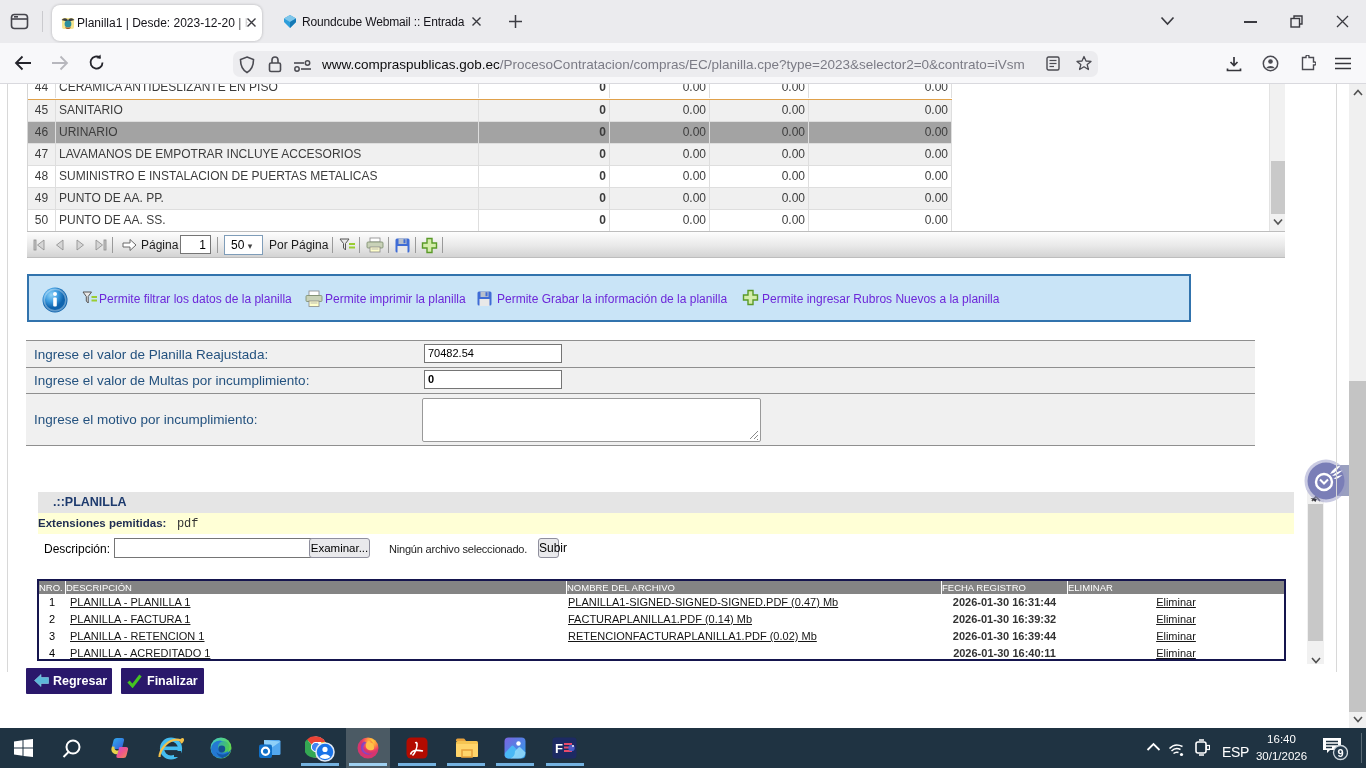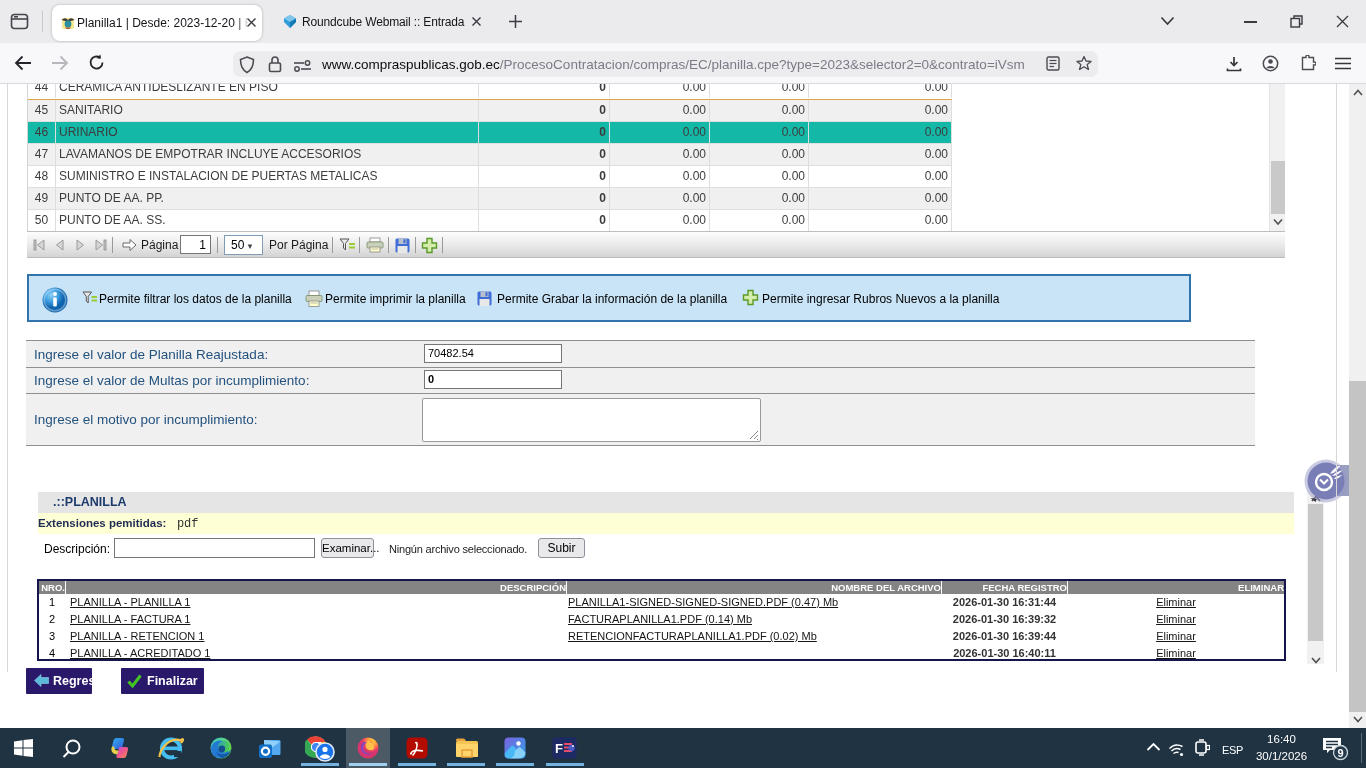--- a/index.html
+++ b/index.html
@@ -31,33 +31,33 @@
 .c5{left:781px;width:143px;text-align:right;padding-right:3px;}
 
 #gscroll{position:absolute;left:1269px;top:0;width:16px;height:147px;background:#f1f1f1;border-left:1px solid #e3e3e3;}
 #gscroll .thumb{position:absolute;left:1px;top:77px;width:14px;height:53px;background:#c9c9c9;}
 
 #pager{position:absolute;left:27px;top:147px;width:1258px;height:27px;background:linear-gradient(#fdfdfd,#e9e9e9 55%,#d3d3d3);border:1px solid #bdbdbd;border-left:none;border-right:none;}
 #pager .sep{position:absolute;top:5px;width:1px;height:16px;background:#9a9a9a;}
 #pager .ptxt{position:absolute;top:6px;font-size:12px;color:#1c1c1c;}
 
 #infobox{position:absolute;left:27px;top:190px;width:1164px;height:48px;background:#c9e4f7;border:2px solid #3173ad;}
-#infobox .t{position:absolute;top:16px;font-size:12px;color:#000000;white-space:nowrap;}
+#infobox .t{position:absolute;top:16px;font-size:12px;color:#6d28d9;white-space:nowrap;}
 
 #form1{position:absolute;left:26px;top:256px;width:1229px;height:106px;background:#f0f0f0;border-top:1px solid #8f8f8f;border-bottom:1px solid #8f8f8f;}
 #form1 .rb{position:absolute;left:0;width:1229px;height:1px;background:#8f8f8f;}
 #form1 .lbl{position:absolute;left:8px;font-size:13.5px;color:#24527f;}
 .inp{position:absolute;background:#fff;border:1px solid #757575;font-size:11px;color:#000;padding-left:3px;line-height:17px;}
 
 #plabar{position:absolute;left:38px;top:408px;width:1256px;height:21px;background:#e5e5e5;font-size:12.5px;font-weight:bold;color:#1d3a6d;line-height:21px;}
 #yellowbar{position:absolute;left:38px;top:429px;width:1256px;height:21px;background:#ffffd6;font-size:12.5px;line-height:21px;}
 .btn{position:absolute;background:#e9e9ec;border:1px solid #8f8f9d;border-radius:3px;font-size:12px;color:#000;text-align:center;}
 
 #ftable{position:absolute;left:37px;top:495px;width:1249px;height:82px;border:2px solid #15154e;background:#fff;}
-#ftable .hc{position:absolute;top:0;height:13px;background:#848484;color:#fff;font-size:9.5px;font-weight:bold;text-align:right;line-height:13px;}
+#ftable .hc{position:absolute;top:0;height:13px;background:#848484;color:#fff;font-size:9.5px;font-weight:normal;text-align:left;line-height:13px;}
 #ftable .cell{position:absolute;height:17px;font-size:11px;line-height:17px;white-space:nowrap;}
 #ftable a{color:#161616;text-decoration:underline;}
 .fdate{color:#333;font-weight:bold;text-align:center;}
 
 .navybtn{position:absolute;top:584px;height:26px;background:#2a186b;border-radius:1px;color:#fff;font-weight:bold;font-size:12.5px;line-height:26px;}
 #copybar{position:absolute;left:7px;top:612px;width:1330px;height:20px;background:#2a186b;color:#fff;font-weight:bold;font-size:12.3px;text-align:center;line-height:20px;}
 
 #taskbar{position:absolute;left:0;top:728px;width:1366px;height:40px;background:#1f3342;}
 #taskbar .ul{position:absolute;top:35px;height:3px;background:#74b2e0;}
 .tray{position:absolute;color:#fff;font-size:13px;}
@@ -186,21 +186,21 @@
         <div class="c c5">0.00</div>
       </div>
       <div class="grow" style="top:16px;height:22px;background:#f0f0f0;border-bottom:1px solid #dedede">
         <div class="c cnum">45</div>
         <div class="c cdesc">SANITARIO</div>
         <div class="c cq">0</div>
         <div class="c c3">0.00</div>
         <div class="c c4">0.00</div>
         <div class="c c5">0.00</div>
       </div>
-      <div class="grow" style="top:38px;height:22px;background:#14b8a6;border-bottom:1px solid #dedede">
+      <div class="grow" style="top:38px;height:22px;background:#a3a3a3;border-bottom:1px solid #dedede">
         <div class="c cnum">46</div>
         <div class="c cdesc">URINARIO</div>
         <div class="c cq">0</div>
         <div class="c c3">0.00</div>
         <div class="c c4">0.00</div>
         <div class="c c5">0.00</div>
       </div>
       <div class="grow" style="top:60px;height:22px;background:#f0f0f0;border-bottom:1px solid #dedede">
         <div class="c cnum">47</div>
         <div class="c cdesc">LAVAMANOS DE EMPOTRAR INCLUYE ACCESORIOS</div>
@@ -337,23 +337,23 @@
     <div class="inp" style="left:398px;top:29px;width:138px;height:19px;font-weight:bold">0</div>
     <div class="inp" style="left:396px;top:57px;width:339px;height:44px;border-color:#999;border-radius:2px"></div>
     <svg class="abs" style="left:722px;top:88px" width="11" height="11" viewBox="0 0 11 11">
         <path d="M10 2 L2 10 M10 6 L6 10 M10 10 L9 11" stroke="#8a8a8a" stroke-width="1"></path>
       </svg>
   </div>
   <div id="yellowbar"><b style="color:#1f2d52;font-size:11.5px">Extensiones pemitidas:</b>&nbsp;&nbsp;&nbsp;<span style="font-family:'Liberation Mono',monospace;font-size:12px;color:#333">pdf</span></div>
   <div id="plabar"><span style="margin-left:15px">.::PLANILLA</span></div>
   <div class="abs" style="left:44px;top:458px;font-size:12px;color:#000">Descripción:</div>
   <div class="inp" style="left:114px;top:454px;width:201px;height:20px"></div>
-  <div class="btn" style="left:321px;top:454px;width:53px;height:20px;line-height:18px;font-size:11.5px">Examinar...</div>
+  <div class="btn" style="left:309px;top:454px;width:61px;height:20px;line-height:18px;font-size:11.5px">Examinar...</div>
   <div class="abs" style="left:389px;top:459px;font-size:11px;letter-spacing:-0.2px;color:#1c1c1c">Ningún archivo seleccionado.</div>
-  <div class="btn" style="left:538px;top:454px;width:47px;height:20px;line-height:18px">Subir</div>
+  <div class="btn" style="left:538px;top:454px;width:21px;height:20px;line-height:18px">Subir</div>
   <div id="ftable">
     <div class="hc" style="left:0;width:26px">NRO.</div>
     <div class="hc" style="left:27px;width:500px">DESCRIPCIÓN</div>
     <div class="hc" style="left:528px;width:374px">NOMBRE DEL ARCHIVO</div>
     <div class="hc" style="left:903px;width:125px">FECHA REGISTRO</div>
     <div class="hc" style="left:1029px;width:216px">ELIMINAR</div>
     <div class="cell" style="left:0;top:13px;width:26px;text-align:center">1</div>
     <div class="cell" style="left:31px;top:13px"><a>PLANILLA - PLANILLA 1</a></div>
     <div class="cell" style="left:529px;top:13px"><a>PLANILLA1-SIGNED-SIGNED-SIGNED.PDF (0.47) Mb</a></div>
     <div class="cell fdate" style="left:903px;top:13px;width:125px">2026-01-30 16:31:44</div>
@@ -366,21 +366,21 @@
     <div class="cell" style="left:0;top:47px;width:26px;text-align:center">3</div>
     <div class="cell" style="left:31px;top:47px"><a>PLANILLA - RETENCION 1</a></div>
     <div class="cell" style="left:529px;top:47px"><a>RETENCIONFACTURAPLANILLA1.PDF (0.02) Mb</a></div>
     <div class="cell fdate" style="left:903px;top:47px;width:125px">2026-01-30 16:39:44</div>
     <div class="cell" style="left:1029px;top:47px;width:216px;text-align:center"><a>Eliminar</a></div>
     <div class="cell" style="left:0;top:64px;width:26px;text-align:center">4</div>
     <div class="cell" style="left:31px;top:64px"><a>PLANILLA - ACREDITADO 1</a></div>
     <div class="cell fdate" style="left:903px;top:64px;width:125px">2026-01-30 16:40:11</div>
     <div class="cell" style="left:1029px;top:64px;width:216px;text-align:center"><a>Eliminar</a></div>
   </div>
-  <div class="navybtn" id="btn-reg" style="left:26px;width:66px">
+  <div class="navybtn" id="btn-reg" style="left:26px;width:86px">
     <svg class="abs" style="left:8px;top:6px" width="15" height="13" viewBox="0 0 15 13">
         <path d="M0.5 6.5 L7 0.5 L7 3.5 L14.5 3.5 L14.5 9.5 L7 9.5 L7 12.5 Z" fill="#5cb8d8" stroke="#8ed4e8" stroke-width=".6"></path>
       </svg>
     <span style="margin-left:27px">Regresar</span>
   </div>
   <div class="navybtn" id="btn-fin" style="left:121px;width:83px">
     <svg class="abs" style="left:6px;top:6px" width="15" height="14" viewBox="0 0 15 14">
         <path d="M1.5 7.5 L5.5 12 L13.5 1.5" fill="none" stroke="#44c421" stroke-width="3"></path>
       </svg>
     <span style="margin-left:26px">Finalizar</span>
@@ -546,21 +546,21 @@
     </svg>
   <svg class="abs" style="left:1168px;top:12px" width="20" height="17" viewBox="0 0 20 17">
       <path d="M1.5 8.5 Q7 2.5 14.5 6.5 M3.5 11 Q7.5 7 12.5 9.5 M5.5 13.5 Q8 11.5 10.5 12.5" fill="none" stroke="#fff" stroke-width="1.5"></path>
       <circle cx="13.5" cy="14.5" r="1.6" fill="#fff"></circle>
     </svg>
   <svg class="abs" style="left:1193px;top:11px" width="17" height="17" viewBox="0 0 17 17">
       <rect x="3" y="3" width="10" height="11" rx="2" fill="none" stroke="#fff" stroke-width="1.6"></rect>
       <path d="M6 1 L11 1 M6 16 L11 16" stroke="#fff" stroke-width="1.6"></path>
       <rect x="13.5" y="6.5" width="3" height="4" fill="#1f3342" stroke="#fff" stroke-width="1.2"></rect>
     </svg>
-  <div class="tray" style="left:1222px;top:16px;font-size:11px;letter-spacing:-0.3px">ESP</div>
+  <div class="tray" style="left:1222px;top:16px;font-size:14px;letter-spacing:-0.3px">ESP</div>
   <div class="tray" style="left:1252px;top:5px;width:59px;text-align:center;font-size:11.5px">16:40</div>
   <div class="tray" style="left:1252px;top:22px;width:59px;text-align:center;font-size:11.5px">30/1/2026</div>
   <svg class="abs" style="left:1322px;top:9px" width="26" height="24" viewBox="0 0 26 24">
       <path d="M1 1 L19 1 L19 13 L8 13 L5 16 L5 13 L1 13 Z" fill="#fff"></path>
       <path d="M4 4.5 L16 4.5 M4 7.5 L16 7.5 M4 10.5 L10 10.5" stroke="#1f3342" stroke-width="1.4"></path>
       <circle cx="18.5" cy="15.5" r="7" fill="#243a4c" stroke="#cfd8de" stroke-width="1.3"></circle>
       <text x="15.5" y="20" font-family="Liberation Sans" font-size="11" font-weight="bold" fill="#fff">9</text>
     </svg>
   <div class="abs" style="left:1361px;top:5px;width:1px;height:30px;background:#5a6a75"></div>
 </div>

